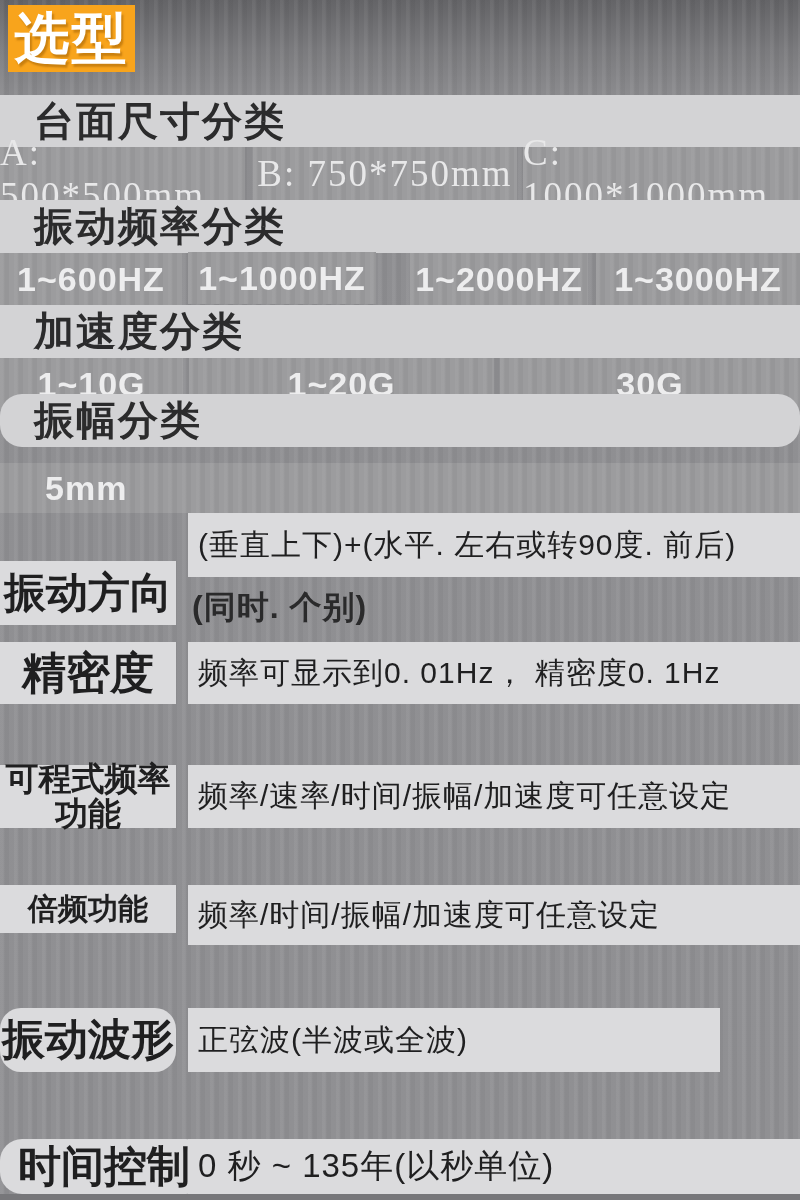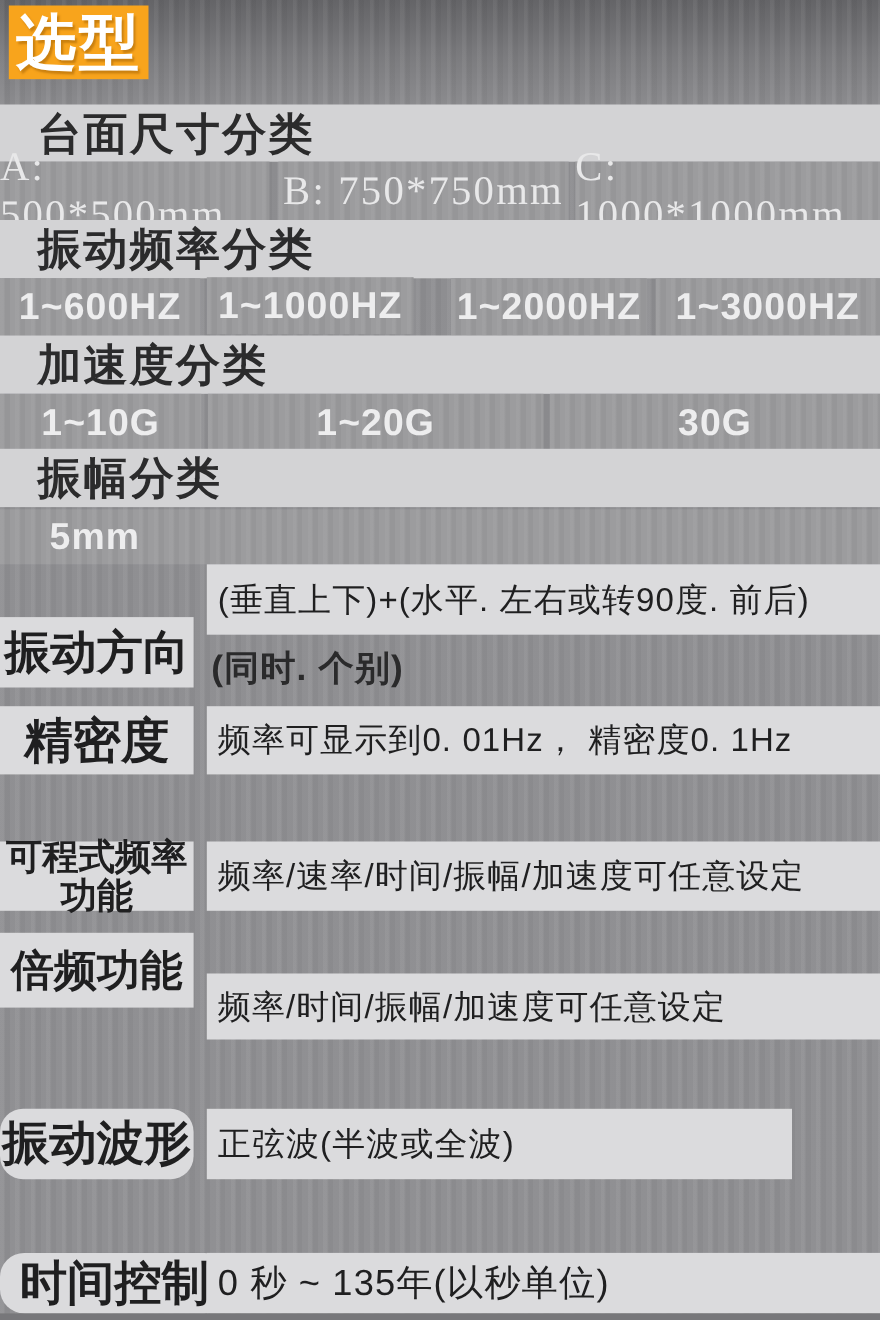--- a/index.html
+++ b/index.html
@@ -64,34 +64,34 @@
   <div class="abs opt" style="top:253px;height:52px;left:0;width:182px;">1~600HZ</div>
   <div class="abs opt" style="top:252px;height:52px;left:188px;width:188px;">1~1000HZ</div>
   <div class="abs opt" style="top:253px;height:52px;left:410px;width:178px;">1~2000HZ</div>
   <div class="abs opt" style="top:253px;height:52px;left:596px;width:204px;">1~3000HZ</div>
 
   <div class="abs hdr" style="top:305px;height:53px;">加速度分类</div>
   <div class="abs opt" style="top:358px;height:52px;left:0;width:183px;">1~10G</div>
   <div class="abs opt" style="top:358px;height:52px;left:189px;width:305px;">1~20G</div>
   <div class="abs opt" style="top:358px;height:52px;left:500px;width:300px;">30G</div>
 
-  <div class="abs hdr" style="top:408px;height:53px;">振幅分类</div>
+  <div class="abs hdr" style="top:394px;height:53px;border-radius:22px;">振幅分类</div>
   <div class="abs opt left-al" style="top:463px;height:50px;left:0;width:800px;">5mm</div>
 
   <div class="abs spec-label" style="top:513px;height:64px;left:0;width:176px;font-size:42px;margin-top:48px;">振动方向</div>
   <div class="abs spec-value" style="top:513px;height:64px;left:188px;width:612px;">(垂直上下)+(水平. 左右或转90度. 前后)</div>
   <div class="abs gray-line" style="top:580px;height:56px;left:192px;width:600px;">(同时. 个别)</div>
 
   <div class="abs spec-label" style="top:642px;height:62px;left:0;width:176px;font-size:44px;">精密度</div>
   <div class="abs spec-value" style="top:642px;height:62px;left:188px;width:612px;">频率可显示到0. 01Hz， 精密度0. 1Hz</div>
 
   <div class="abs spec-label" style="top:765px;height:63px;left:0;width:176px;font-size:33px;line-height:1.05;padding:0 2px;">可程式频率功能</div>
   <div class="abs spec-value" style="top:765px;height:63px;left:188px;width:612px;">频率/速率/时间/振幅/加速度可任意设定</div>
 
-  <div class="abs spec-label" style="top:848px;height:68px;left:0;width:176px;font-size:39px;">倍频功能</div>
+  <div class="abs spec-label" style="top:885px;height:48px;left:0;width:176px;font-size:30px;">倍频功能</div>
   <div class="abs spec-value" style="top:885px;height:60px;left:188px;width:612px;">频率/时间/振幅/加速度可任意设定</div>
 
   <div class="abs spec-label" style="top:1008px;height:64px;left:0;width:176px;font-size:43px;border-radius:21px;">振动波形</div>
   <div class="abs spec-value" style="top:1008px;height:64px;left:188px;width:532px;">正弦波(半波或全波)</div>
 
   <div class="abs spec-label" style="top:1139px;height:55px;left:0;width:208px;font-size:43px;border-radius:22px;">时间控制</div>
   <div class="abs spec-value" style="top:1139px;height:55px;left:188px;width:612px;font-size:33px;">0 秒 ~ 135年(以秒单位)</div>
 
   <div class="abs bottom-strip"></div>
 

